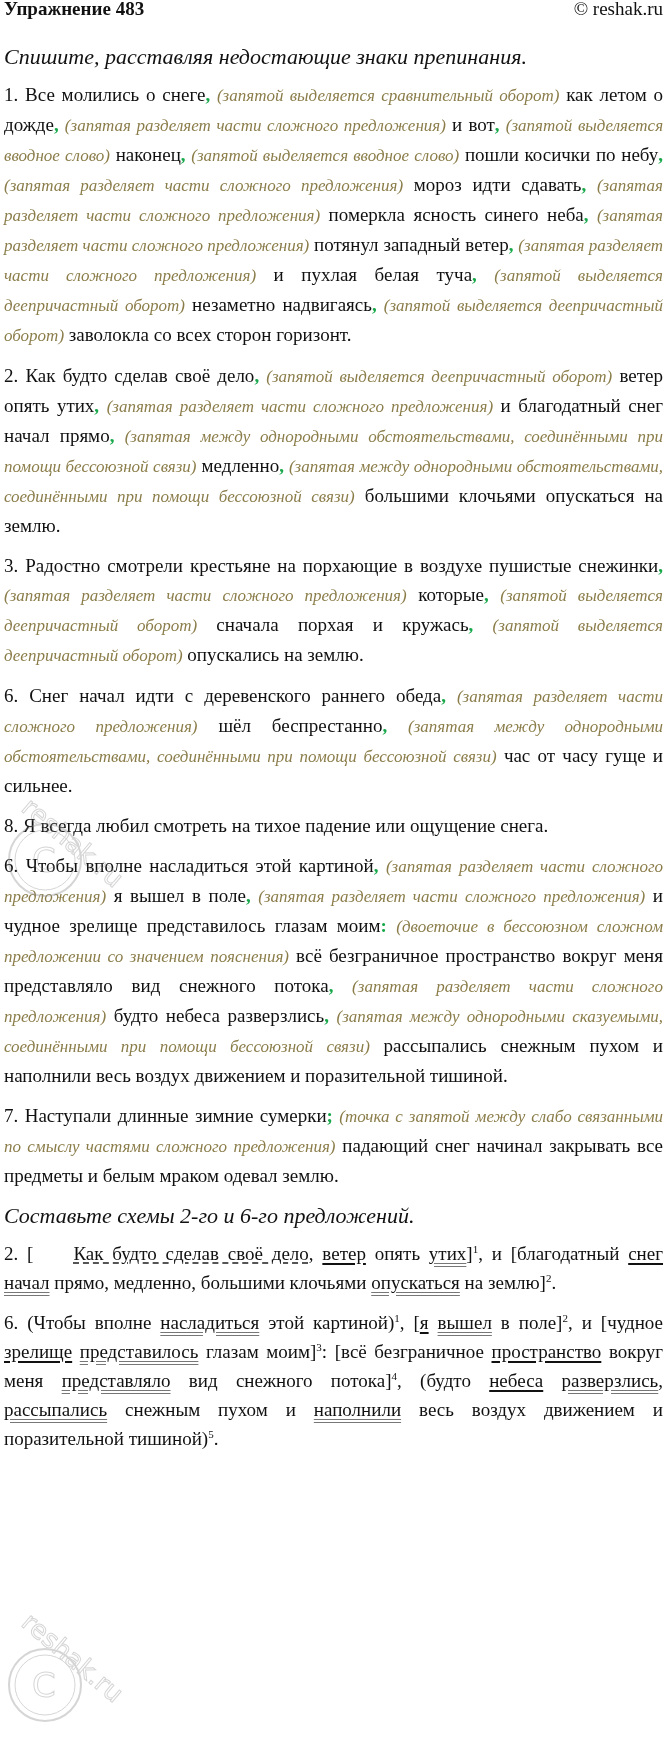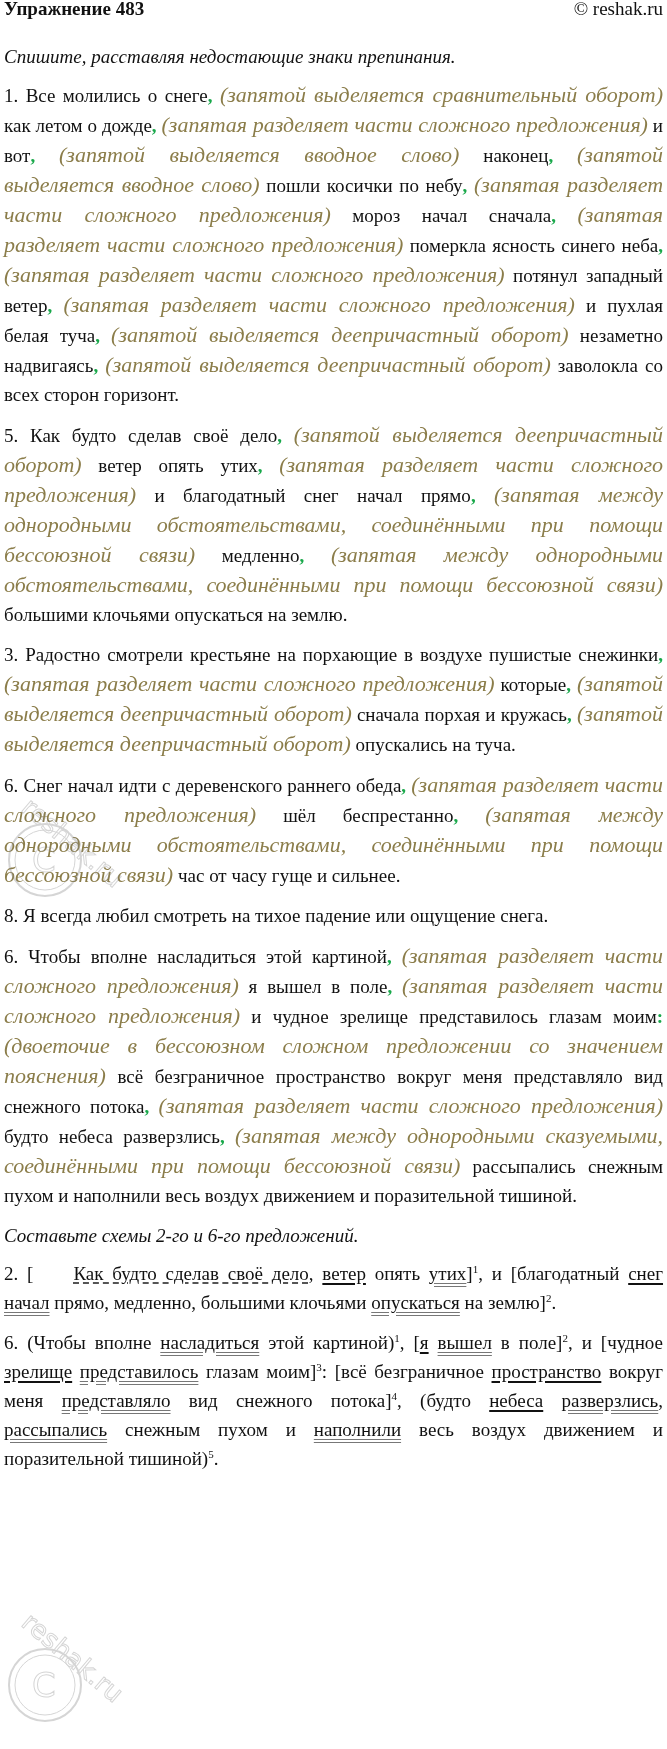--- a/index.html
+++ b/index.html
@@ -3,24 +3,24 @@
 <meta charset="utf-8">
 <style>
   html, body { margin: 0; padding: 0; background: #ffffff; }
   body { width: 667px; height: 1749px; position: relative; overflow: hidden;
          font-family: "Liberation Serif", "DejaVu Serif", serif; color: #111; }
   .page { position: absolute; left: 4px; top: 0; width: 659px; }
   .header { display: flex; justify-content: space-between; align-items: baseline;
             height: 26px; font-size: 19px; line-height: 22px; margin-top: -2px; }
   .header .title { font-weight: bold; }
   .header .copy { font-weight: normal; }
-  .task { font-style: italic; font-size: 19px; line-height: 29px; margin: 18px 0 9px 0; }
+  .task { font-style: italic; font-size: 22px; line-height: 29px; margin: 18px 0 9px 0; }
   p.s { font-size: 19px; line-height: 29px; margin: 0 0 11px 0; text-align: justify; }
   .p { color: #18a84a; font-weight: bold; }
-  .c { color: #8b7d4a; font-style: italic; font-size: 22px; }
+  .c { color: #8b7d4a; font-style: italic; font-size: 17px; }
   .u1 { text-decoration: underline; text-decoration-thickness: 1.5px; text-underline-offset: 3px; }
   .u2 { text-decoration: underline double #777; text-underline-offset: 3px; margin-top: 26px; }
   .u3 { text-decoration: underline dashed #555; text-underline-offset: 3px; margin-left: 40px; }
   sup { font-size: 11px; line-height: 0; }
   .wm { position: absolute; pointer-events: none; opacity: 0.35; }
 </style>
 </head>
 <body>
 
 <div class="page">
@@ -30,60 +30,64 @@
   </div>
 
   <div class="task">Спишите, расставляя недостающие знаки препинания.</div>
 
   <p class="s">
     <span>1. Все молились о снеге</span><span class="p">,</span> <span class="c">(запятой выделяется сравнительный оборот)</span>
     <span>как летом о дожде</span><span class="p">,</span> <span class="c">(запятая разделяет части сложного предложения)</span>
     <span>и вот</span><span class="p">,</span> <span class="c">(запятой выделяется вводное слово)</span>
     <span>наконец</span><span class="p">,</span> <span class="c">(запятой выделяется вводное слово)</span>
     <span>пошли косички по небу</span><span class="p">,</span> <span class="c">(запятая разделяет части сложного предложения)</span>
-    <span>мороз начал сначала</span><span class="p">,</span> <span class="c">(запятая разделяет части сложного предложения)</span>
+    <span>мороз идти сдавать</span><span class="p">,</span> <span class="c">(запятая разделяет части сложного предложения)</span>
     <span>померкла ясность синего неба</span><span class="p">,</span> <span class="c">(запятая разделяет части сложного предложения)</span>
     <span>потянул западный ветер</span><span class="p">,</span> <span class="c">(запятая разделяет части сложного предложения)</span>
     <span>и пухлая белая туча</span><span class="p">,</span> <span class="c">(запятой выделяется деепричастный оборот)</span>
     <span>незаметно надвигаясь</span><span class="p">,</span> <span class="c">(запятой выделяется деепричастный оборот)</span>
     <span>заволокла со всех сторон горизонт.</span>
   </p>
 
   <p class="s">
-    <span>5. Как будто сделав своё дело</span><span class="p">,</span> <span class="c">(запятой выделяется деепричастный оборот)</span>
+    <span>2. Как будто сделав своё дело</span><span class="p">,</span> <span class="c">(запятой выделяется деепричастный оборот)</span>
     <span>ветер опять утих</span><span class="p">,</span> <span class="c">(запятая разделяет части сложного предложения)</span>
     <span>и благодатный снег начал прямо</span><span class="p">,</span> <span class="c">(запятая между однородными обстоятельствами, соединёнными при помощи бессоюзной связи)</span>
     <span>медленно</span><span class="p">,</span> <span class="c">(запятая между однородными обстоятельствами, соединёнными при помощи бессоюзной связи)</span>
     <span>большими клочьями опускаться на землю.</span>
   </p>
 
   <p class="s">
     <span>3. Радостно смотрели крестьяне на порхающие в воздухе пушистые снежинки</span><span class="p">,</span> <span class="c">(запятая разделяет части сложного предложения)</span>
     <span>которые</span><span class="p">,</span> <span class="c">(запятой выделяется деепричастный оборот)</span>
     <span>сначала порхая и кружась</span><span class="p">,</span> <span class="c">(запятой выделяется деепричастный оборот)</span>
-    <span>опускались на туча.</span>
+    <span>опускались на землю.</span>
   </p>
 
   <p class="s">
     <span>6. Снег начал идти с деревенского раннего обеда</span><span class="p">,</span> <span class="c">(запятая разделяет части сложного предложения)</span>
     <span>шёл беспрестанно</span><span class="p">,</span> <span class="c">(запятая между однородными обстоятельствами, соединёнными при помощи бессоюзной связи)</span>
     <span>час от часу гуще и сильнее.</span>
   </p>
 
   <p class="s">8. Я всегда любил смотреть на тихое падение или ощущение снега.</p>
 
   <p class="s">
     <span>6. Чтобы вполне насладиться этой картиной</span><span class="p">,</span> <span class="c">(запятая разделяет части сложного предложения)</span>
     <span>я вышел в поле</span><span class="p">,</span> <span class="c">(запятая разделяет части сложного предложения)</span>
     <span>и чудное зрелище представилось глазам моим</span><span class="p">:</span> <span class="c">(двоеточие в бессоюзном сложном предложении со значением пояснения)</span>
     <span>всё безграничное пространство вокруг меня представляло вид снежного потока</span><span class="p">,</span> <span class="c">(запятая разделяет части сложного предложения)</span>
     <span>будто небеса разверзлись</span><span class="p">,</span> <span class="c">(запятая между однородными сказуемыми, соединёнными при помощи бессоюзной связи)</span>
     <span>рассыпались снежным пухом и наполнили весь воздух движением и поразительной тишиной.</span>
   </p>
 
+  <p class="s">
+    <span>7. Наступали длинные зимние сумерки</span><span class="p">;</span> <span class="c">(точка с запятой между слабо связанными по смыслу частями сложного предложения)</span>
+    <span>падающий снег начинал закрывать все предметы и белым мраком одевал землю.</span>
+  </p>
 
   <div class="task" style="margin-top:8px;">Составьте схемы 2-го и 6-го предложений.</div>
 
   <p class="s">
     <span>2. [</span><span class="u3">Как будто сделав своё дело</span><span>, </span><span class="u1">ветер</span><span> опять </span><span class="u2">утих</span><span>]</span><sup>1</sup><span>, и [благодатный </span><span class="u1">снег</span><span> </span><span class="u2">начал</span><span> прямо, медленно, большими клочьями </span><span class="u2">опускаться</span><span> на землю]</span><sup>2</sup><span>.</span>
   </p>
 
 
   <p class="s">
     <span>6. (Чтобы вполне </span><span class="u2">насладиться</span><span> этой картиной)</span><sup>1</sup><span>, [</span><span class="u1">я</span><span> </span><span class="u2">вышел</span><span> в поле]</span><sup>2</sup><span>, и [чудное </span><span class="u1">зрелище</span><span> </span><span class="u2">представилось</span><span> глазам моим]</span><sup>3</sup><span>: [всё безграничное </span><span class="u1">пространство</span><span> вокруг меня </span><span class="u2">представляло</span><span> вид снежного потока]</span><sup>4</sup><span>, (будто </span><span class="u1">небеса</span><span> </span><span class="u2">разверзлись</span><span>, </span><span class="u2">рассыпались</span><span> снежным пухом и </span><span class="u2">наполнили</span><span> весь воздух движением и поразительной тишиной)</span><sup>5</sup><span>.</span>

